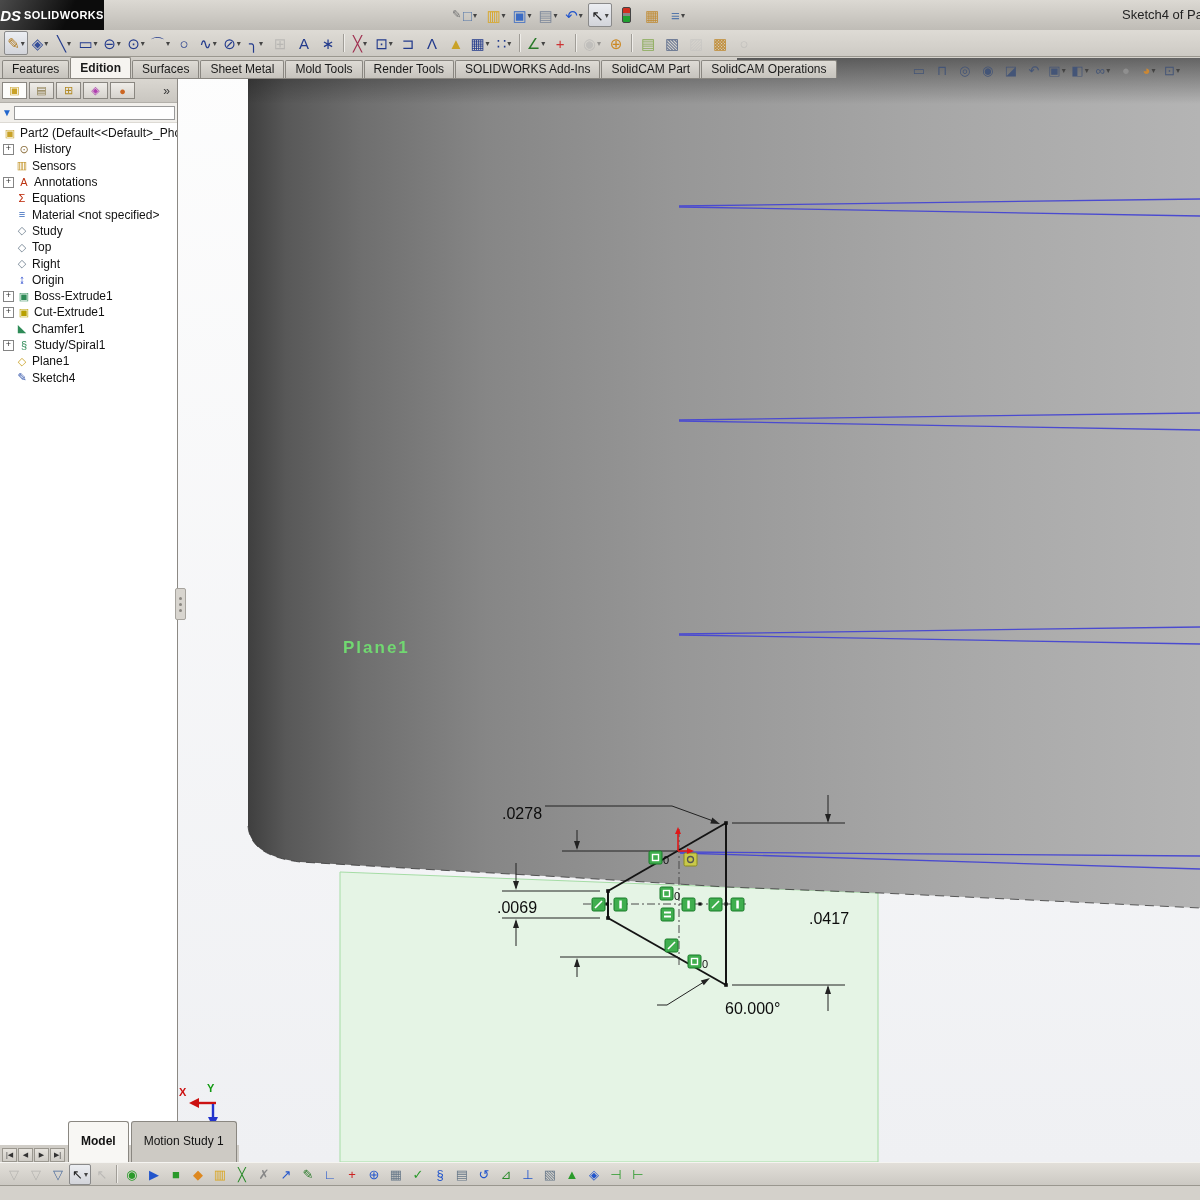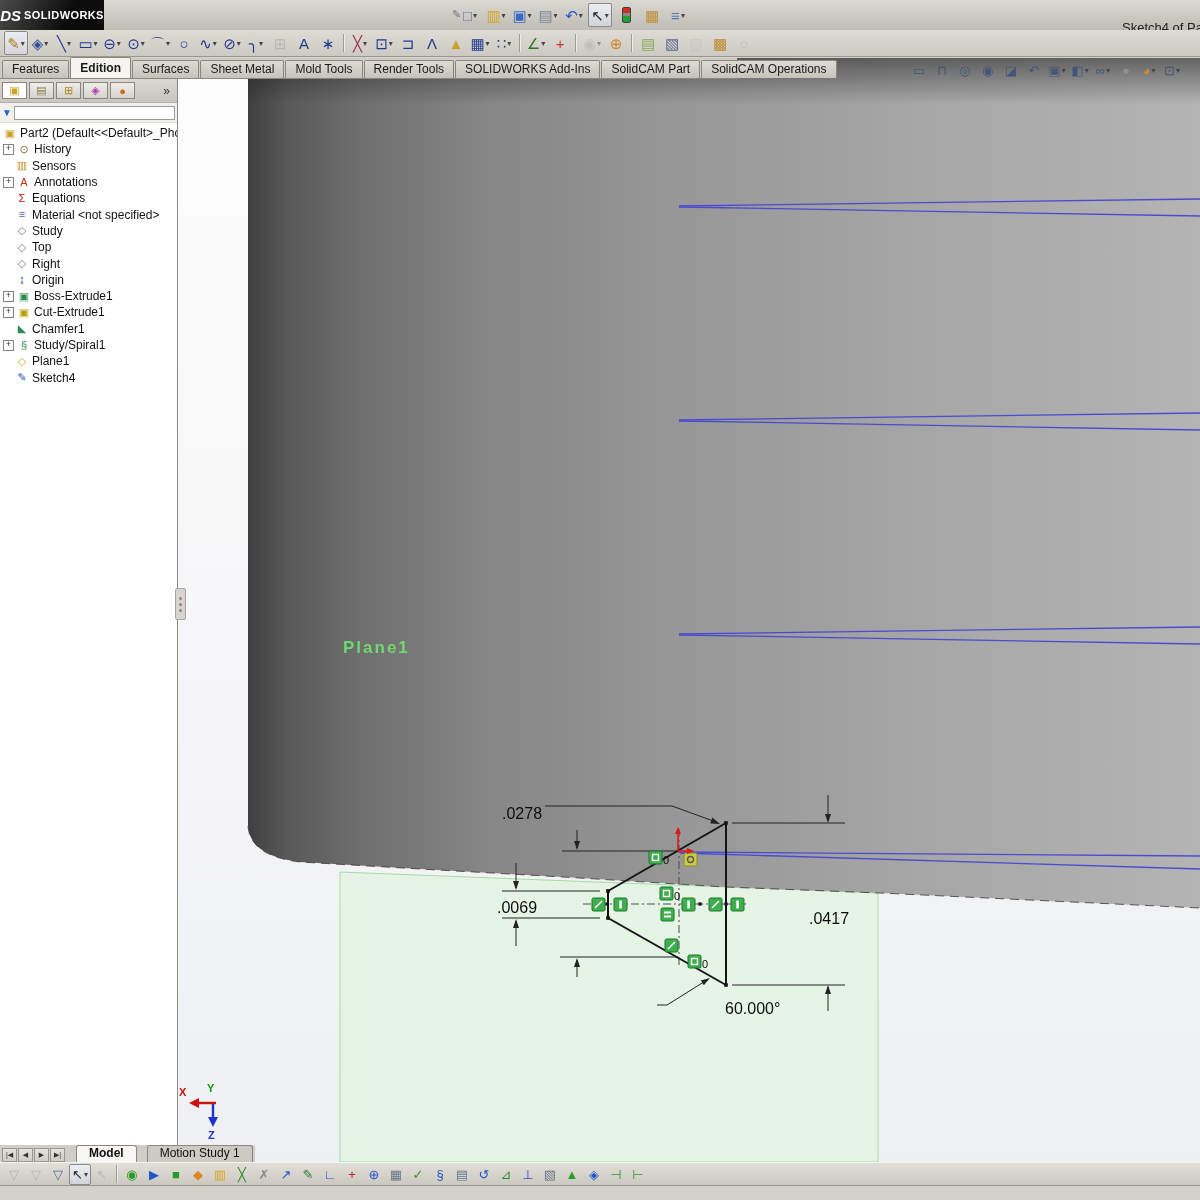--- a/index.html
+++ b/index.html
@@ -11,21 +11,21 @@
         background:linear-gradient(#dcd9d3,#bfbcb6);border-bottom:1px solid #a6a39d;text-align:center;}
   .logo{position:absolute;left:0;top:0;width:104px;height:30px;
         background:linear-gradient(115deg,#4a4a4a,#0c0c0c 65%);color:#fff;
         display:flex;align-items:center;justify-content:center;gap:3px;}
   .logo .ds{font-style:italic;font-weight:bold;font-size:15px;}
   .logo .sw{font-size:11px;font-weight:bold;letter-spacing:.4px;}
   .menu{position:absolute;left:106px;top:0;height:29px;display:flex;align-items:center;}
   .menu-item{padding:0 10px;font-size:13px;color:#1a1a1a;}
   .menu-extra{font-size:11px;color:#777;padding:0 4px;}
   .tb1{position:absolute;left:458px;top:3px;display:flex;align-items:center;gap:2px;}
-  .doc-status{position:absolute;right:0;top:20px;width:78px;font-size:13px;color:#222;
+  .doc-status{position:absolute;right:0;top:7px;width:78px;font-size:13px;color:#222;
               white-space:nowrap;overflow:hidden;}
 
   
   .tbtn{height:22px;min-width:20px;display:flex;align-items:center;justify-content:center;
         border:1px solid transparent;border-radius:2px;padding:0 1px;}
   .tbtn .glyph{font-size:15px;line-height:1;}
   .tbtn.pressed{background:linear-gradient(#eceef2,#d2d4da);border:1px solid #8a8a8a;}
   .tbtn.faded{opacity:.45;}
   .dd{font-size:8px;color:#444;margin-left:1px;}
   .tb-sep{width:1px;height:18px;background:#a09d97;border-right:1px solid #efede9;margin:0 3px;}
@@ -79,22 +79,22 @@
   .tsp{width:12px;flex:none;}
   .tico{width:14px;flex:none;text-align:center;font-size:11px;margin-right:3px;line-height:1;}
   .tlab{overflow:hidden;}
 
   
   .dtabs{position:absolute;left:0;top:1145px;height:17px;display:flex;align-items:flex-end;
          background:#d0cdc7;padding:0 2px;z-index:9;}
   .navb{width:15px;height:14px;margin-right:1px;border:1px solid #9a978f;box-sizing:border-box;
         background:linear-gradient(#e6e3dd,#cfccc6);font-size:7px;color:#333;
         display:flex;align-items:center;justify-content:center;}
-  .dtab{height:16px;line-height:15px;padding:0 12px;font-size:12px;color:#111;
-        background:#cdcac4;border:1px solid #8a8781;border-bottom:none;border-radius:3px 3px 0 0;margin-left:10px;}
+  .dtab{height:16px;line-height:15px;padding:12px 12px;font-size:12px;color:#111;
+        background:#cdcac4;border:1px solid #8a8781;border-bottom:none;border-radius:3px 3px 0 0;margin-left:2px;}
   .dtab.active{background:#f8f7f4;font-weight:bold;}
 
   
   .cambar{position:absolute;left:0;top:1162px;width:1200px;height:24px;box-sizing:border-box;
           background:linear-gradient(#e2dfd9,#ccc9c3);border-top:1px solid #f5f4f1;
           border-bottom:1px solid #9a978f;display:flex;align-items:center;padding-left:3px;z-index:9;}
   .cambar .tbtn{height:19px;min-width:18px;}
   .cambar .tbtn .glyph{font-size:13px;}
 
   

